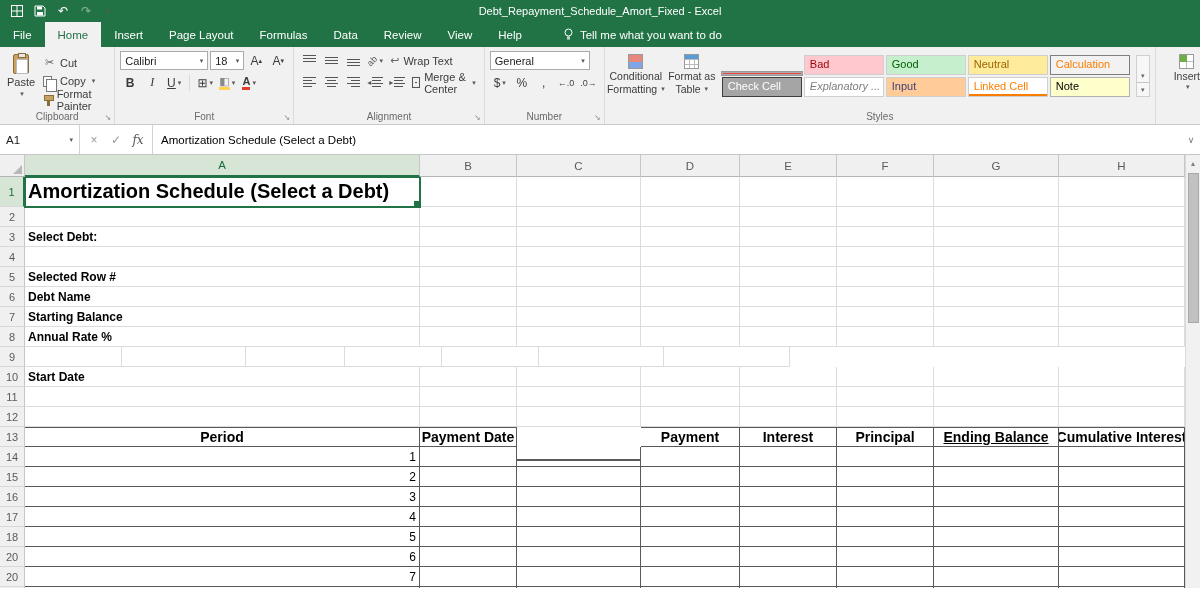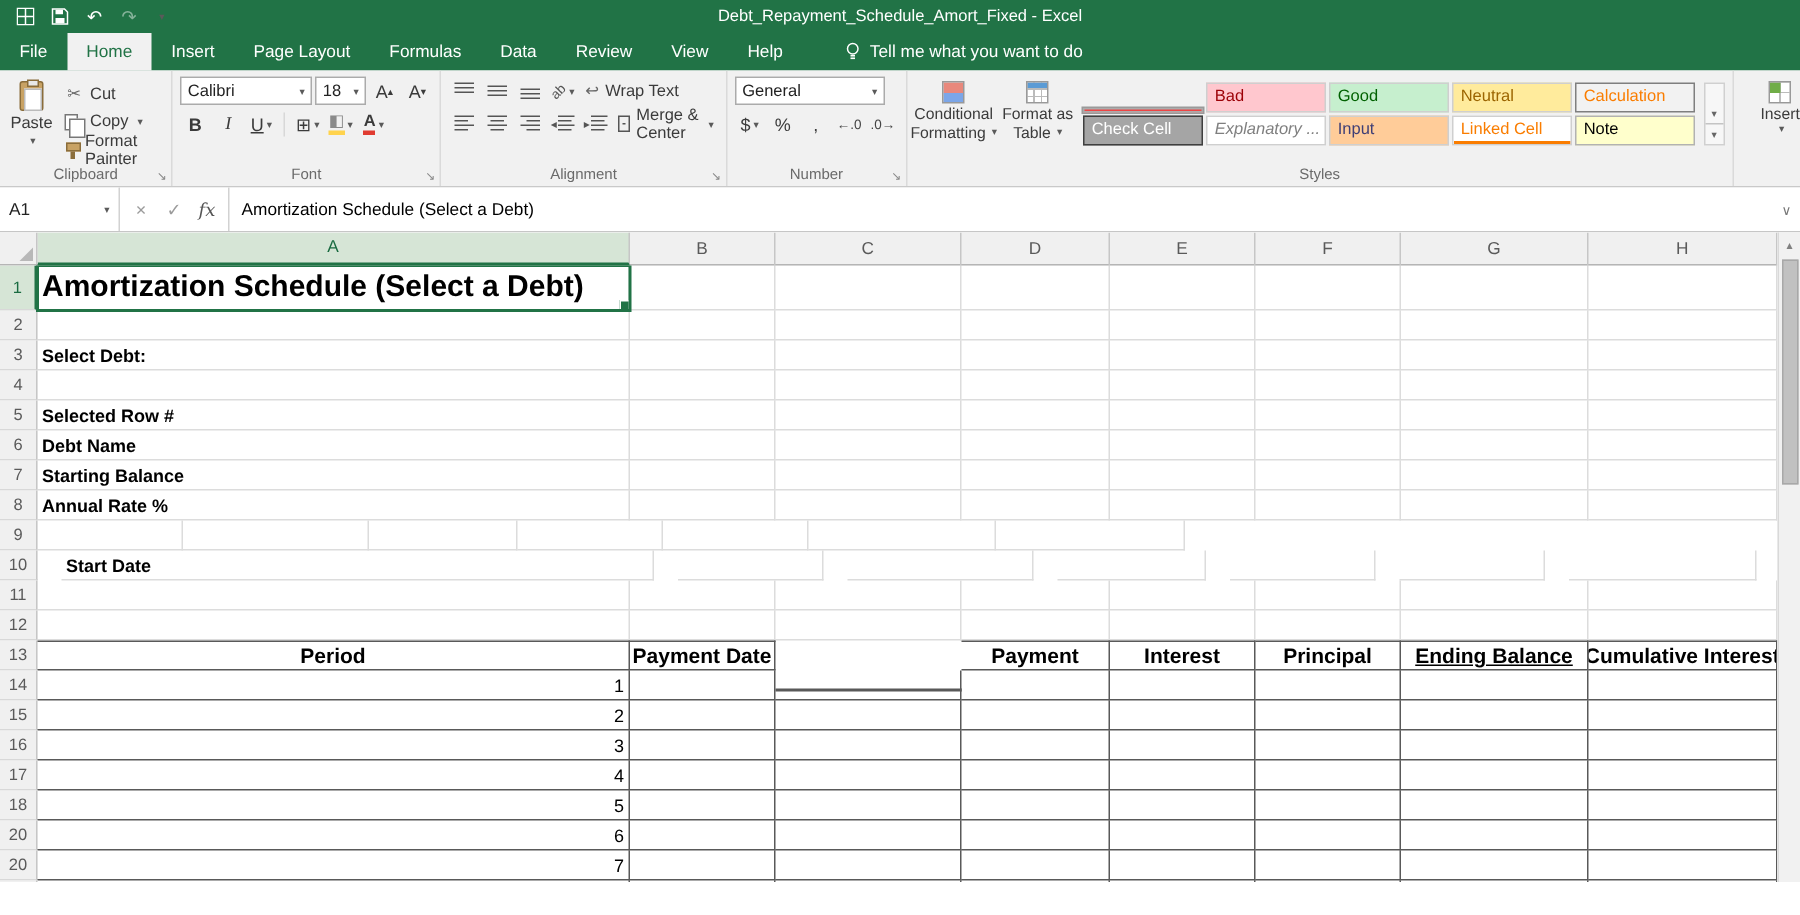--- a/index.html
+++ b/index.html
@@ -486,21 +486,21 @@
         <div class="grow" style="height: 20px;">
           <div class="rowh">9</div>
           <div class="cell" style="width: 97px;"></div>
           <div class="cell" style="width: 124px;"></div>
           <div class="cell" style="width: 99px;"></div>
           <div class="cell" style="width: 97px;"></div>
           <div class="cell" style="width: 97px;"></div>
           <div class="cell" style="width: 125px;"></div>
           <div class="cell" style="width: 126px;"></div>
         </div>
-        <div class="grow" style="height: 20px; gap: 16px;">
+        <div class="grow" style="height: 20px;">
           <div class="rowh">10</div>
           <div class="cell cell-bold" style="width: 395px;">Start Date</div>
           <div class="cell" style="width: 97px;"></div>
           <div class="cell" style="width: 124px;"></div>
           <div class="cell" style="width: 99px;"></div>
           <div class="cell" style="width: 97px;"></div>
           <div class="cell" style="width: 97px;"></div>
           <div class="cell" style="width: 125px;"></div>
           <div class="cell" style="width: 126px;"></div>
         </div>

